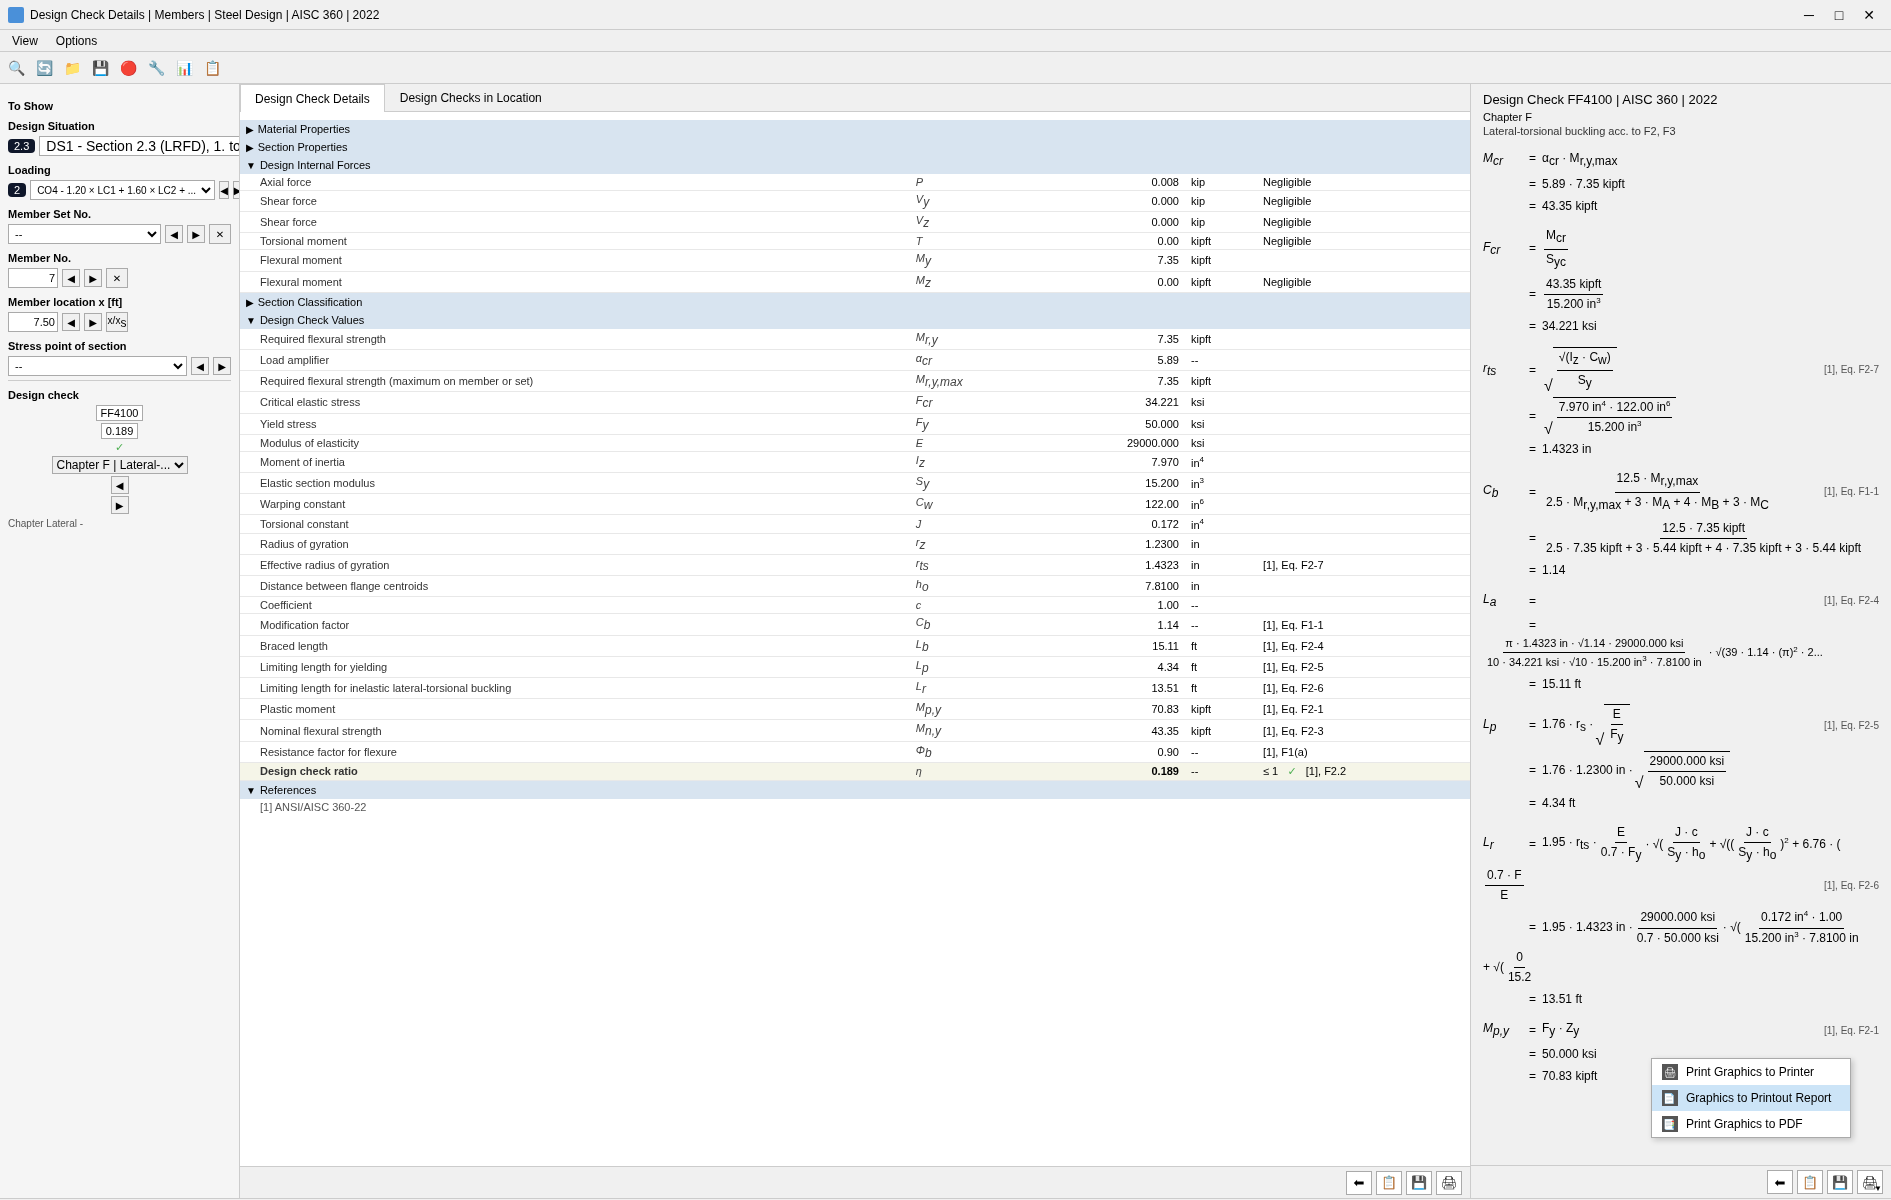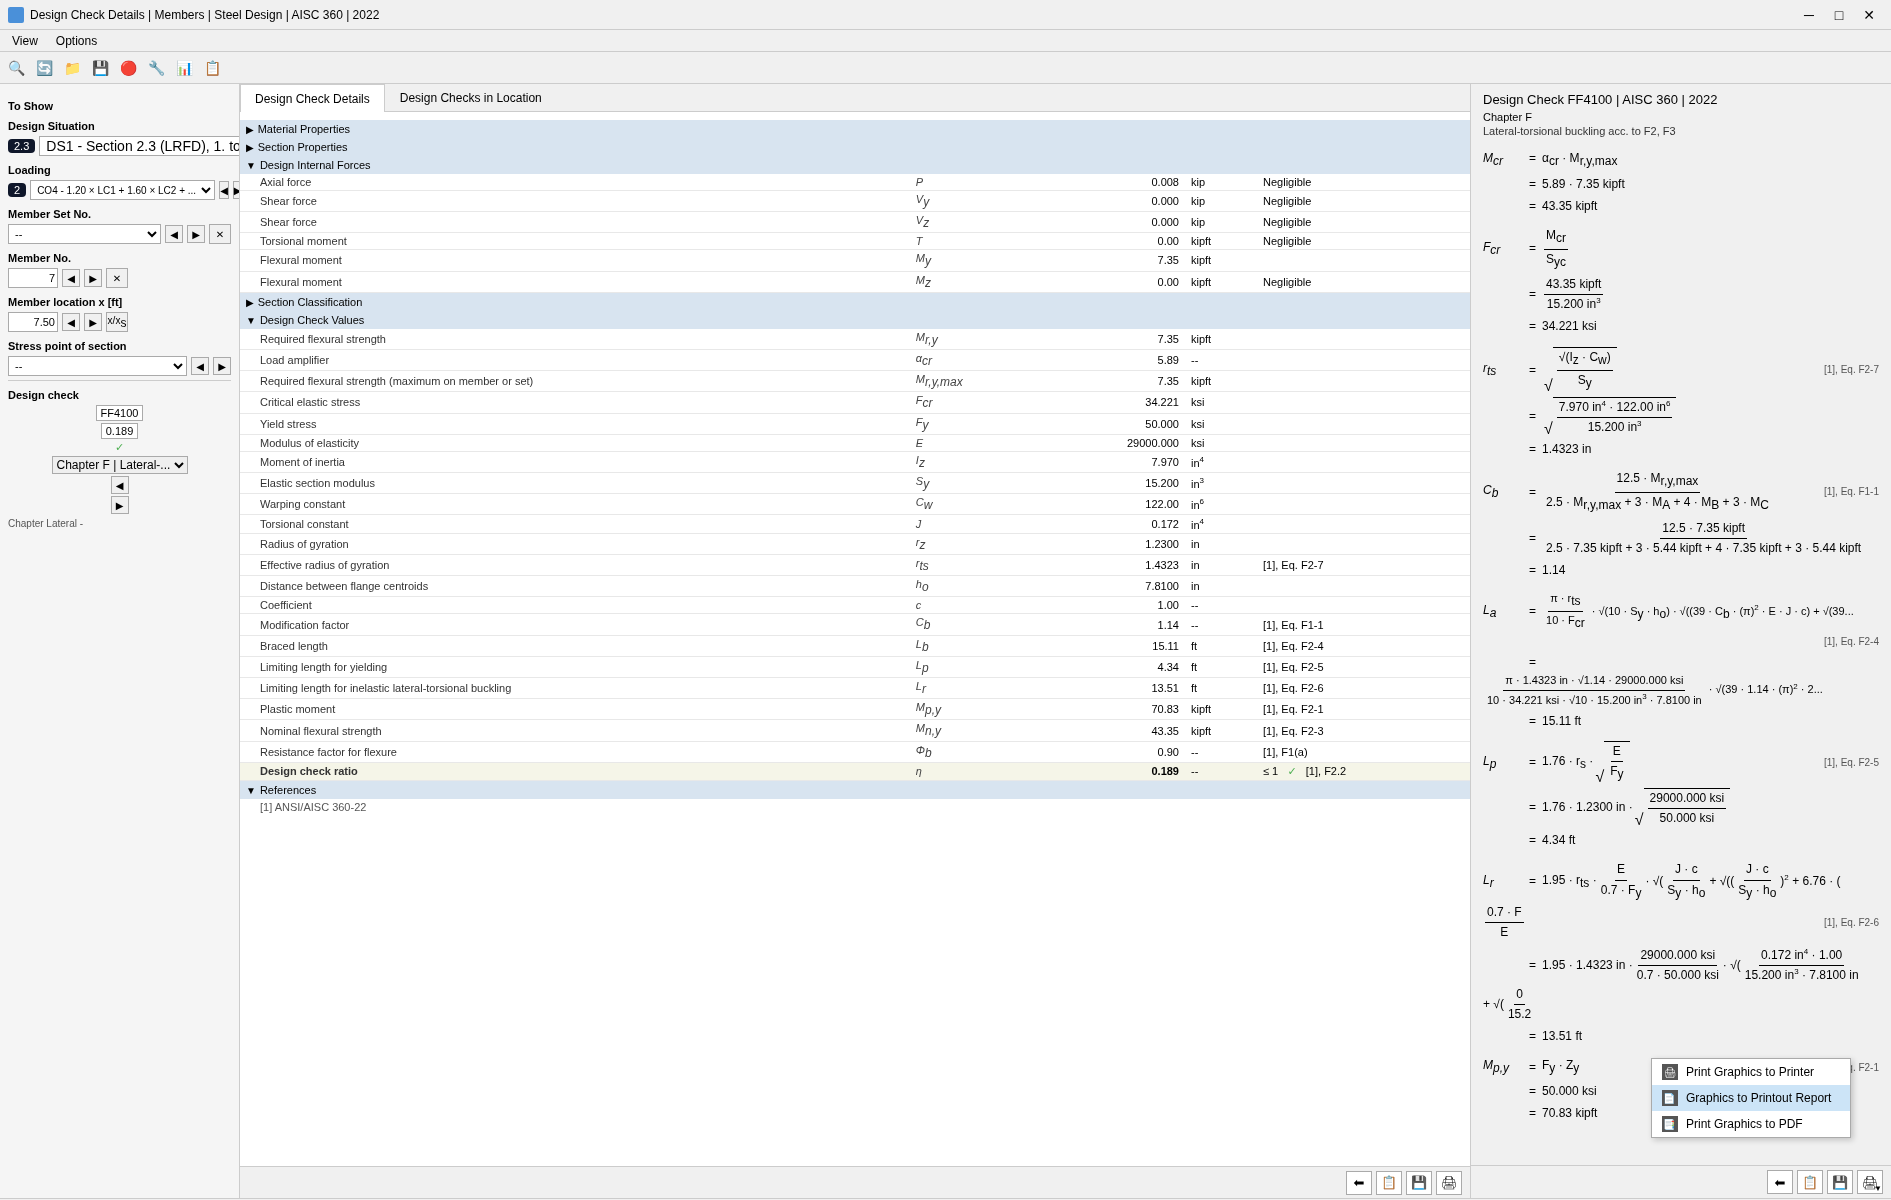--- a/index.html
+++ b/index.html
@@ -760,27 +760,20 @@
           <span style="min-width:40px;">&nbsp;</span>
           <span style="margin:0 6px;">=</span>
           <span>1.14</span>
         </div>
       </div>
 
       <div class="formula-block">
         <div style="display:flex; align-items:center; margin-bottom:3px; flex-wrap:wrap;">
           <span style="font-style:italic; min-width:40px;">L<sub>a</sub></span>
           <span style="margin:0 6px;">=</span>
-          <span style="font-size:11px;">
-            <span class="fraction">
-              <span class="num">π · r<sub>ts</sub></span>
-              <span class="den">10 · F<sub>cr</sub></span>
-            </span>
-            · √(10 · S<sub>y</sub> · h<sub>o</sub>) · √((39 · C<sub>b</sub> · (π)<sup>2</sup> · E · J · c) + √(39...
-          </span>
           <span style="margin-left:auto; color:#555; font-size:10px;">[1], Eq. F2-4</span>
         </div>
         <div style="display:flex; align-items:center; margin-bottom:3px; flex-wrap:wrap;">
           <span style="min-width:40px;">&nbsp;</span>
           <span style="margin:0 6px;">=</span>
           <span style="font-size:11px;">
             <span class="fraction">
               <span class="num">π · 1.4323 in · √1.14 · 29000.000 ksi</span>
               <span class="den">10 · 34.221 ksi · √10 · 15.200 in<sup>3</sup> · 7.8100 in</span>
             </span>

